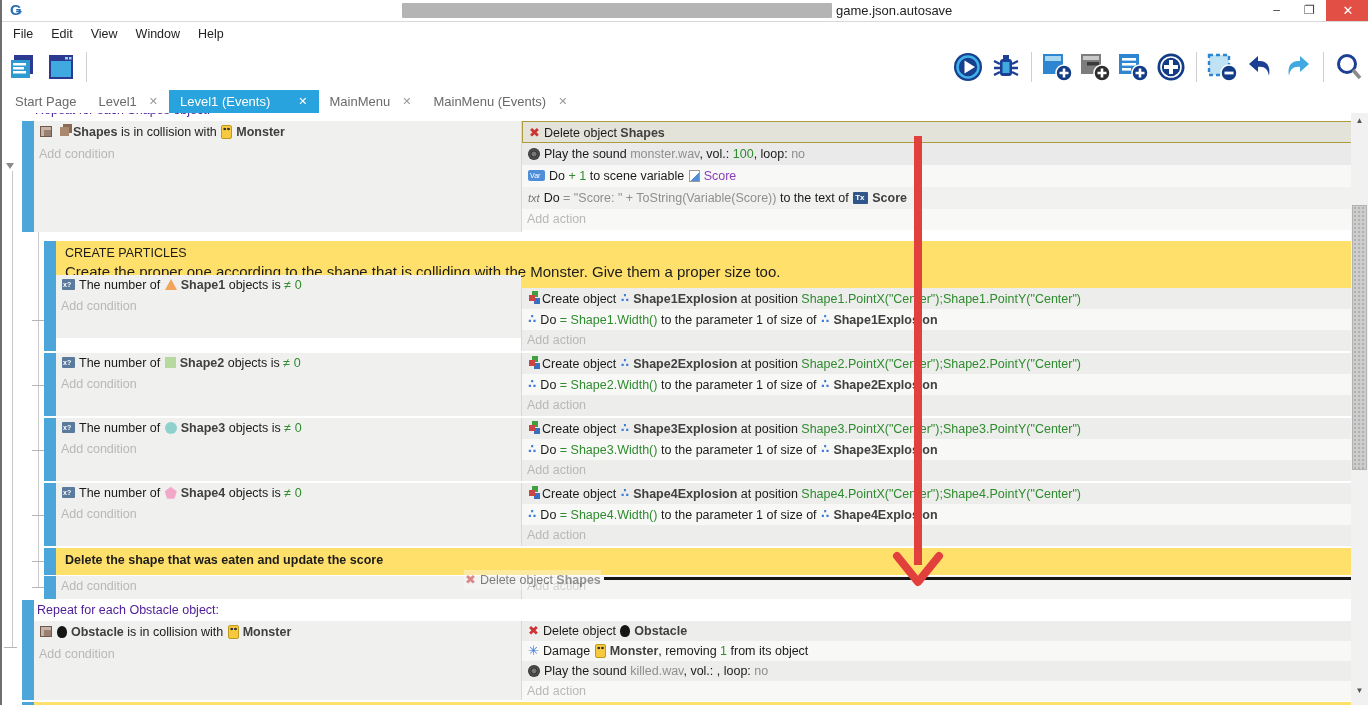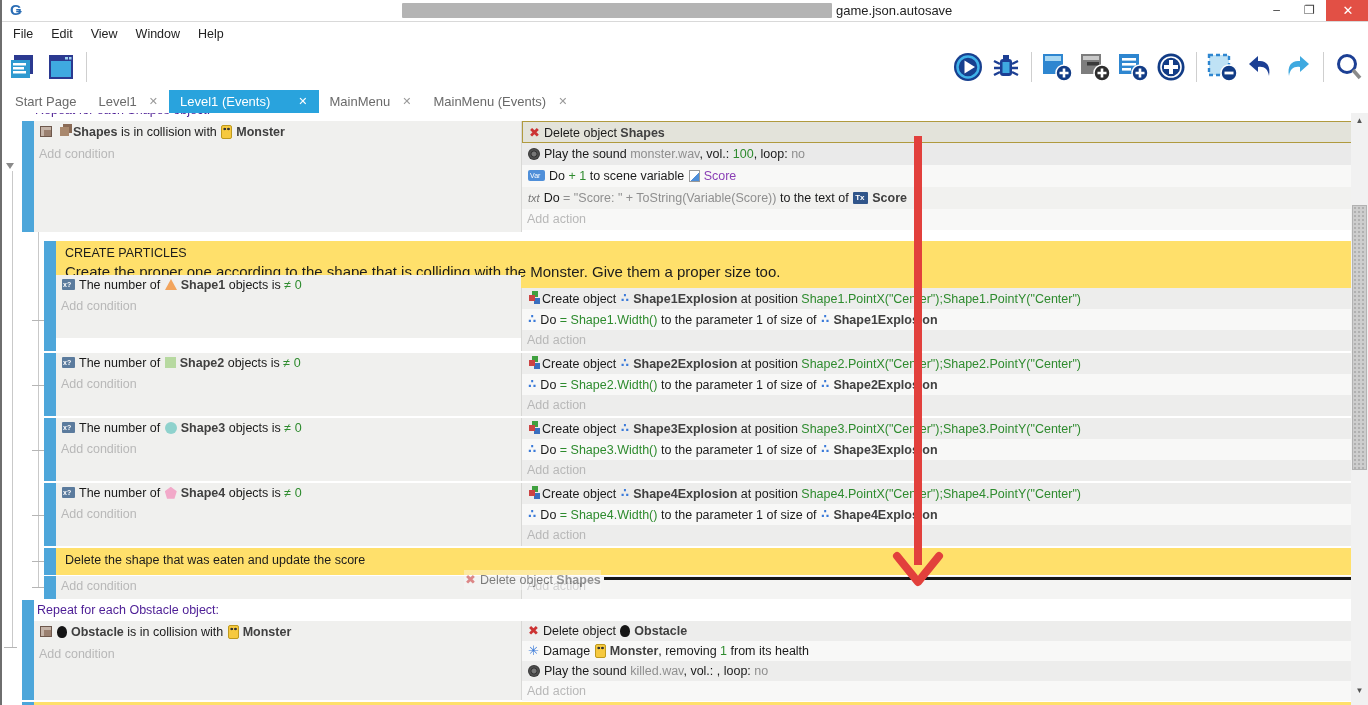--- a/index.html
+++ b/index.html
@@ -291,21 +291,21 @@
       <div class="row h21"><span class="ic ic-count"></span><span class="sg sg-p">The number of </span><span class="ic ic-shape4"></span><span class="sg sg-o">Shape4</span><span class="sg sg-p"> objects is </span><span class="sg sg-g">≠ 0</span></div>
       <div class="row h21 addph">Add condition</div>
     </div>
     <div class="acts" style="left:517px;top:370px;width:832px;height:63px;">
       <div class="row h21 r-e"><span class="ic ic-create"></span><span class="sg sg-p">Create object </span><span class="ic ic-particle"></span><span class="sg sg-o">Shape4Explosion</span><span class="sg sg-p"> at position </span><span class="sg sg-g">Shape4.PointX("Center");Shape4.PointY("Center")</span></div>
       <div class="row h21 r-l"><span class="ic ic-particle"></span><span class="sg sg-p">Do </span><span class="sg sg-g">= Shape4.Width()</span><span class="sg sg-p"> to the parameter 1 of size of </span><span class="ic ic-particle"></span><span class="sg sg-o">Shape4Explosion</span></div>
       <div class="row h21 r-e addph">Add action</div>
     </div>
 
     <div class="bar" style="left:40px;top:435px;height:27px;"></div>
-    <div class="comment" style="left:52px;top:435px;width:1297px;height:27px;">
+    <div class="comment" style="left:52px;top:435px;width:1297px;height:27px;font-weight:bold;">
       <div class="c1">Delete the shape that was eaten and update the score</div>
     </div>
 
     <div class="bar" style="left:40px;top:463px;height:23px;"></div>
     <div class="condpanel" style="left:52px;top:463px;width:465px;height:23px;">
       <div class="row h21 addph">Add condition</div>
     </div>
     <div class="acts" style="left:517px;top:463px;width:832px;height:23px;background:#f4f4f3;">
       <div class="row h21 addph">Add action</div>
     </div>
@@ -314,21 +314,21 @@
     <div class="ghost" style="left:460px;top:457px;"><span class="ic ic-delete"></span><span class="sg sg-p">Delete object </span><span class="sg sg-o">Shapes</span></div>
 
     <div class="bar" style="left:18px;top:487px;height:100px;"></div>
     <div class="abs header-row" style="left:30px;top:487px;width:1319px;">Repeat for each Obstacle object:</div>
     <div class="condpanel" style="left:30px;top:508px;width:487px;height:79px;">
       <div class="row"><span class="ic ic-collision"></span><span class="ic ic-obstacle"></span><span class="sg sg-o">Obstacle</span><span class="sg sg-p"> is in collision with </span><span class="ic ic-monster"></span><span class="sg sg-o">Monster</span></div>
       <div class="row addph">Add condition</div>
     </div>
     <div class="acts" style="left:517px;top:508px;width:832px;height:79px;">
       <div class="row h20 r-e"><span class="ic ic-delete"></span><span class="sg sg-p">Delete object </span><span class="ic ic-obstacle"></span><span class="sg sg-o">Obstacle</span></div>
-      <div class="row h20 r-l"><span class="ic ic-damage"></span><span class="sg sg-p">Damage </span><span class="ic ic-monster"></span><span class="sg sg-o">Monster</span><span class="sg sg-p">, removing </span><span class="sg sg-g">1</span><span class="sg sg-p"> from its health</span></div>
+      <div class="row h20 r-l"><span class="ic ic-damage"></span><span class="sg sg-p">Damage </span><span class="ic ic-monster"></span><span class="sg sg-o">Monster</span><span class="sg sg-p">, removing </span><span class="sg sg-g">1</span><span class="sg sg-p"> from its object</span></div>
       <div class="row h20 r-e"><span class="ic ic-sound"></span><span class="sg sg-p">Play the sound </span><span class="sg sg-y">killed.wav</span><span class="sg sg-p">, vol.: , loop: </span><span class="sg sg-y">no</span></div>
       <div class="row h20 r-l addph">Add action</div>
     </div>
 
     <div class="bar" style="left:18px;top:589px;height:3px;"></div>
     <div class="comment" style="left:30px;top:589px;width:1319px;height:3px;"></div>
 
     <div class="tree-a" style="left:2px;top:50px;"></div>
     <div class="tree-v" style="left:8px;top:58px;height:476px;"></div>
     <div class="tree-t" style="left:0px;top:534px;width:13px;"></div>

